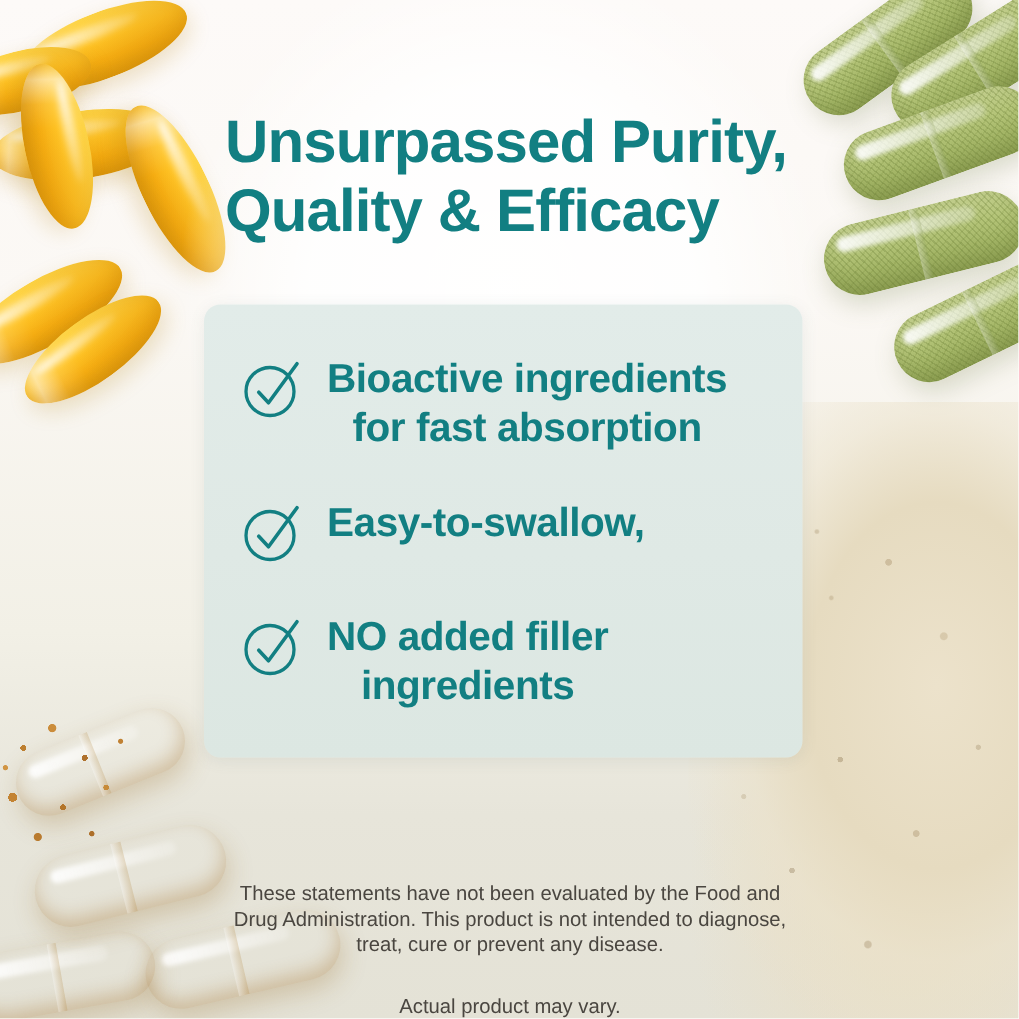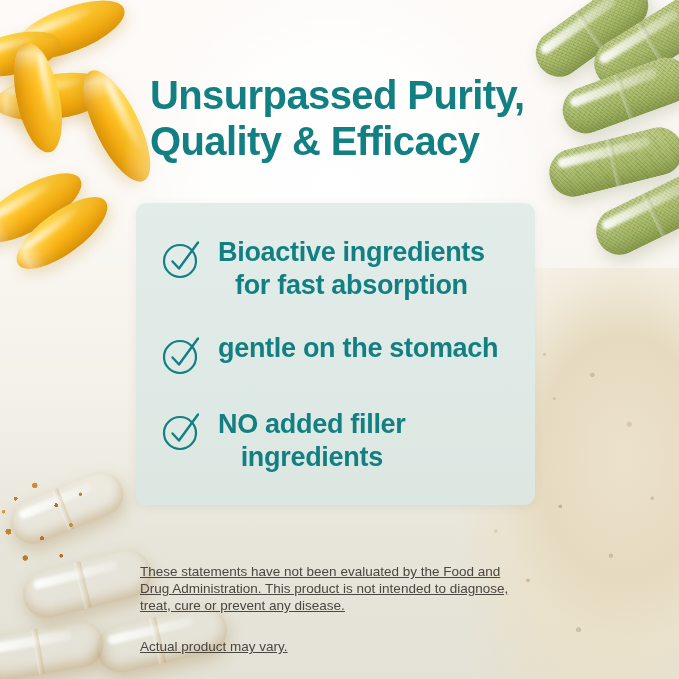--- a/index.html
+++ b/index.html
@@ -156,23 +156,23 @@
     width:46px;height:46px;flex:0 0 46px;margin-right:12px;margin-top:2px;
   }
   .check-icon svg{display:block;width:46px;height:46px;}
   .bullet-text{
     color:#127f82;font-size:27px;line-height:33px;font-weight:700;
     letter-spacing:-.3px;padding-top:2px;
   }
   .bullet-text span{display:block;text-align:center;}
 
   .disclaimer{
-    position:absolute;left:140px;top:563px;width:400px;
-    color:#4a4640;
-    font-size:13.5px;line-height:17px;text-decoration:underline;
+    position:absolute;left:140px;top:587px;width:400px;
+    text-align:center;color:#4a4640;
+    font-size:13.5px;line-height:17px;
   }
   .disclaimer p{margin:0;}
   .disclaimer .vary{margin-top:24px;}
 </style>
 </head>
 <body>
 
 <div id="stage">
 
   <div class="photo-layer">
@@ -231,21 +231,21 @@
       </div>
 
       <div class="bullet">
         <span class="check-icon">
           <svg viewBox="0 0 46 46" fill="none" xmlns="http://www.w3.org/2000/svg">
             <circle cx="20" cy="25" r="16" stroke="#127f82" stroke-width="2.2"></circle>
             <path d="M12.5 25.5 L19 32.5 L38 6.5" stroke="#127f82" stroke-width="2.4" stroke-linecap="round" stroke-linejoin="round"></path>
           </svg>
         </span>
         <span class="bullet-text">
-          <span>gentle on the stomach</span>
+          <span>Easy-to-swallow,</span>
         </span>
       </div>
 
       <div class="bullet">
         <span class="check-icon">
           <svg viewBox="0 0 46 46" fill="none" xmlns="http://www.w3.org/2000/svg">
             <circle cx="20" cy="25" r="16" stroke="#127f82" stroke-width="2.2"></circle>
             <path d="M12.5 25.5 L19 32.5 L38 6.5" stroke="#127f82" stroke-width="2.4" stroke-linecap="round" stroke-linejoin="round"></path>
           </svg>
         </span>

